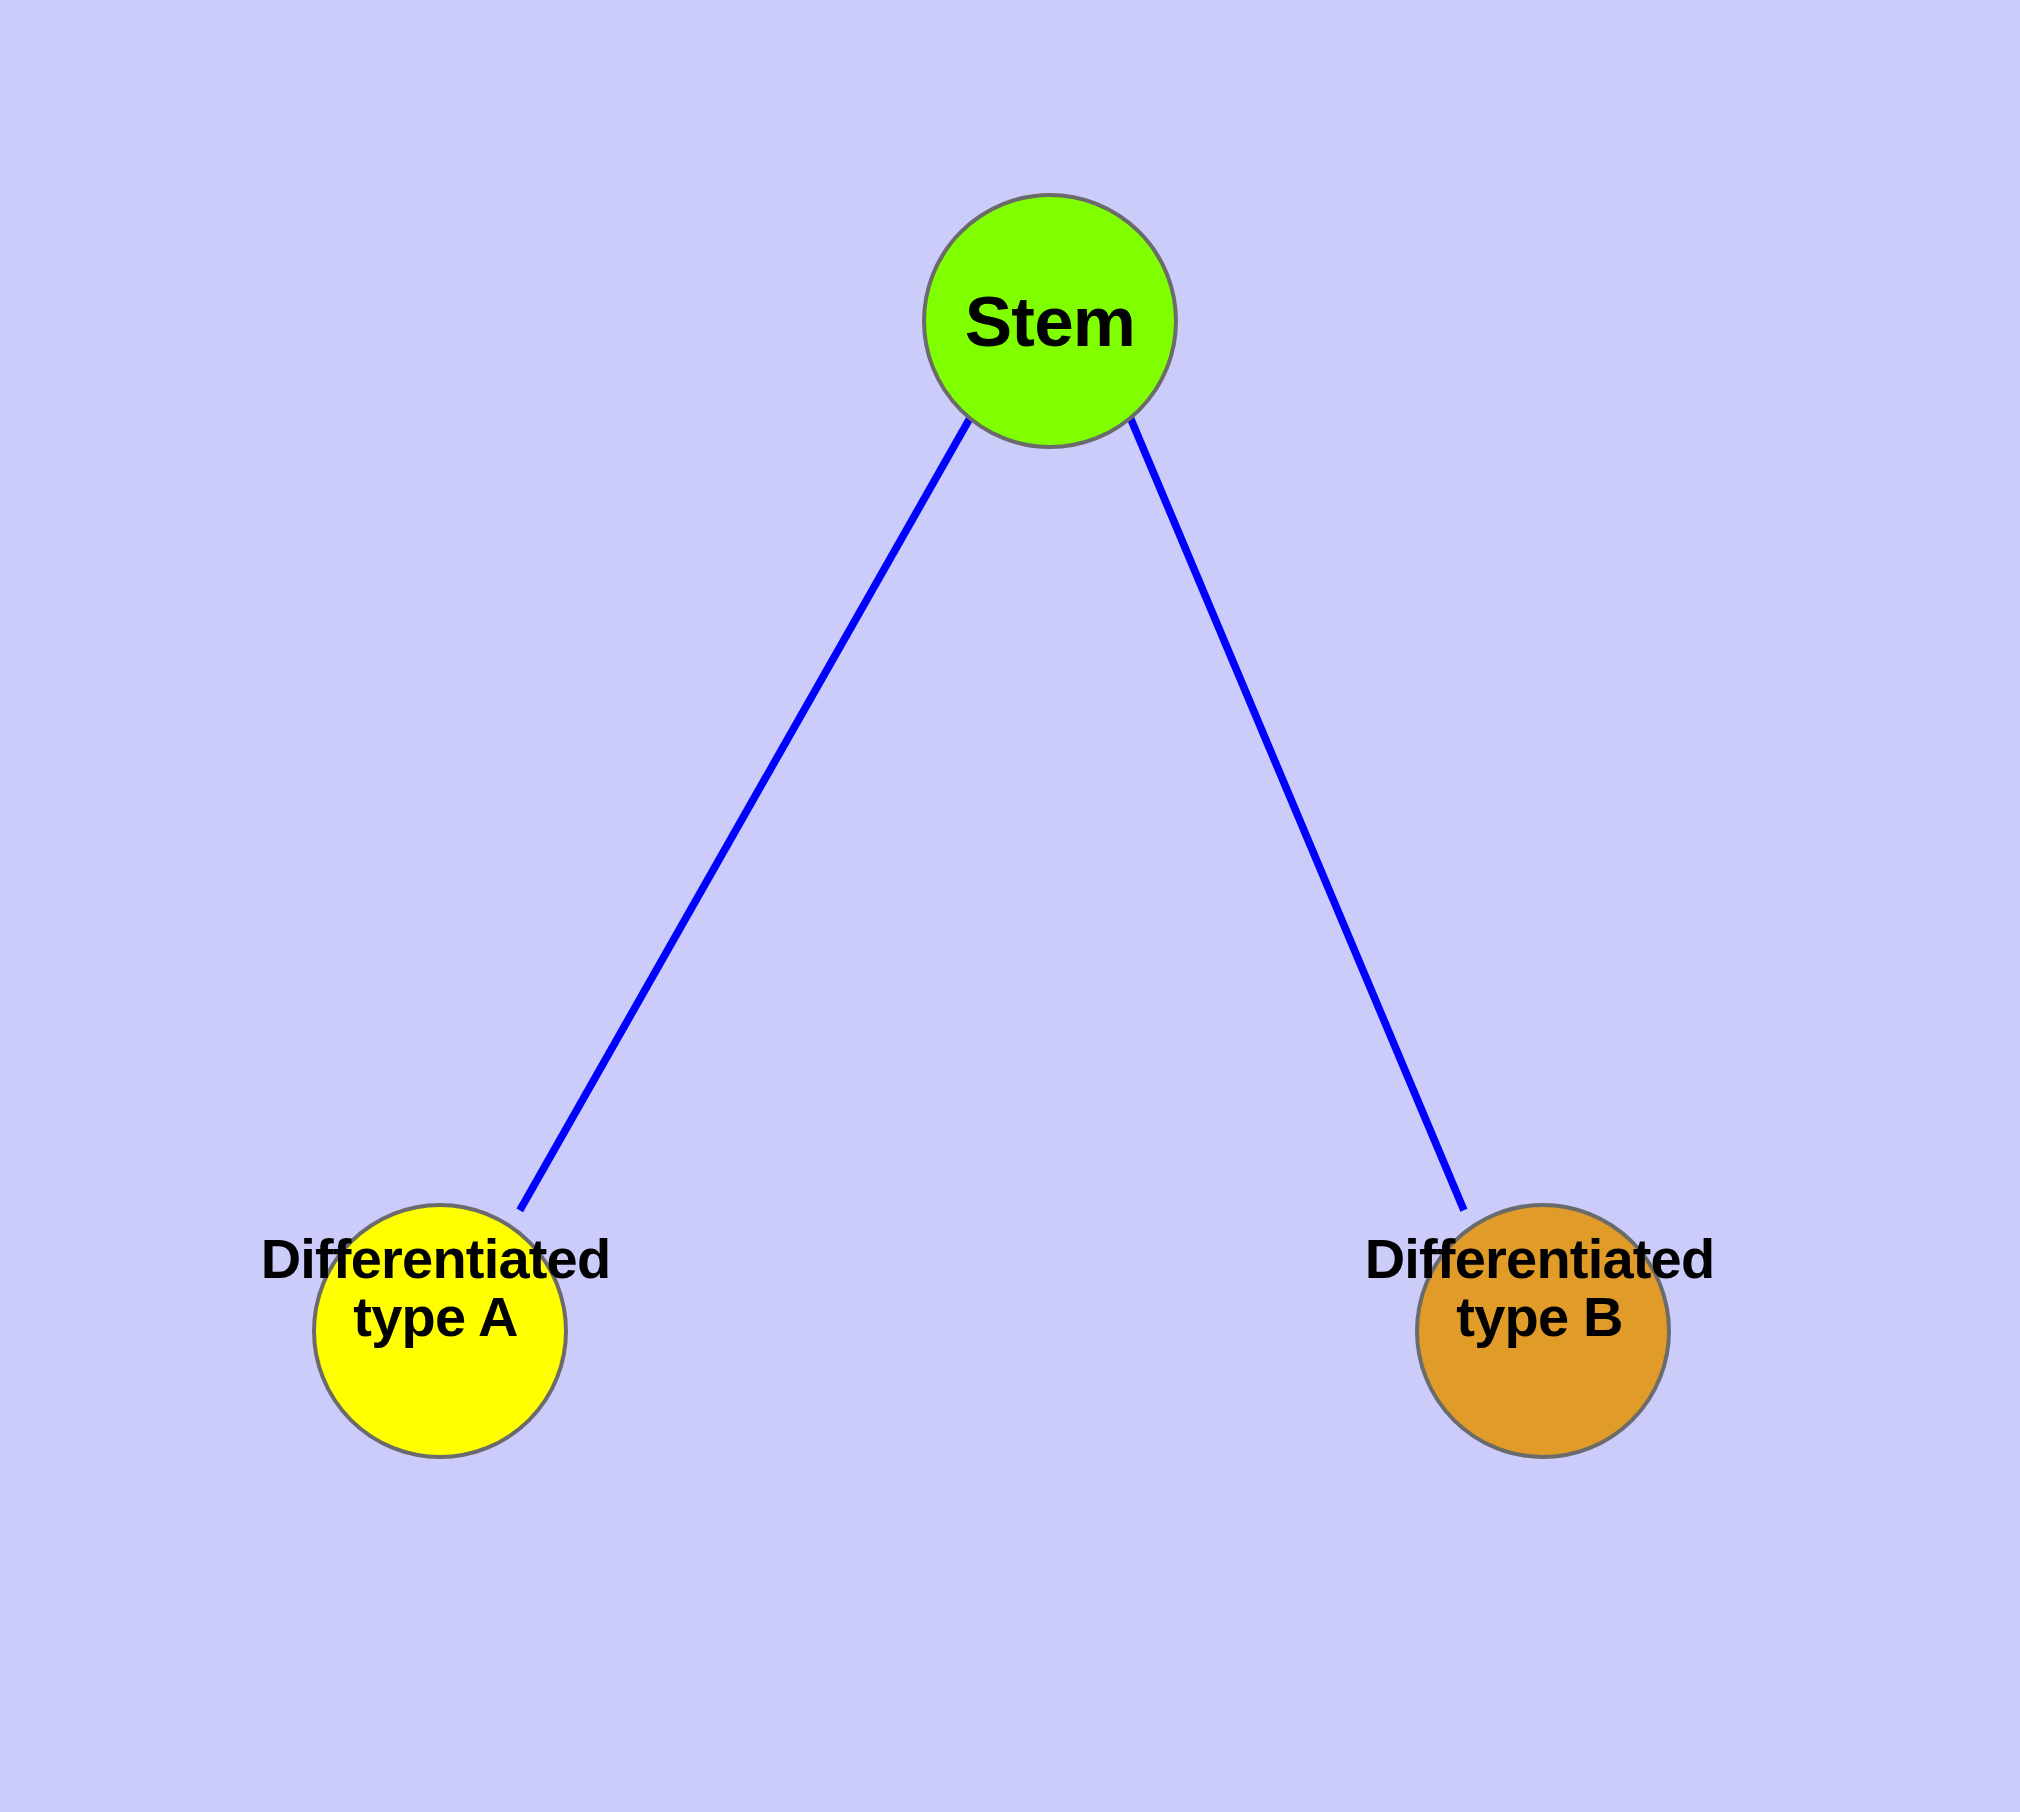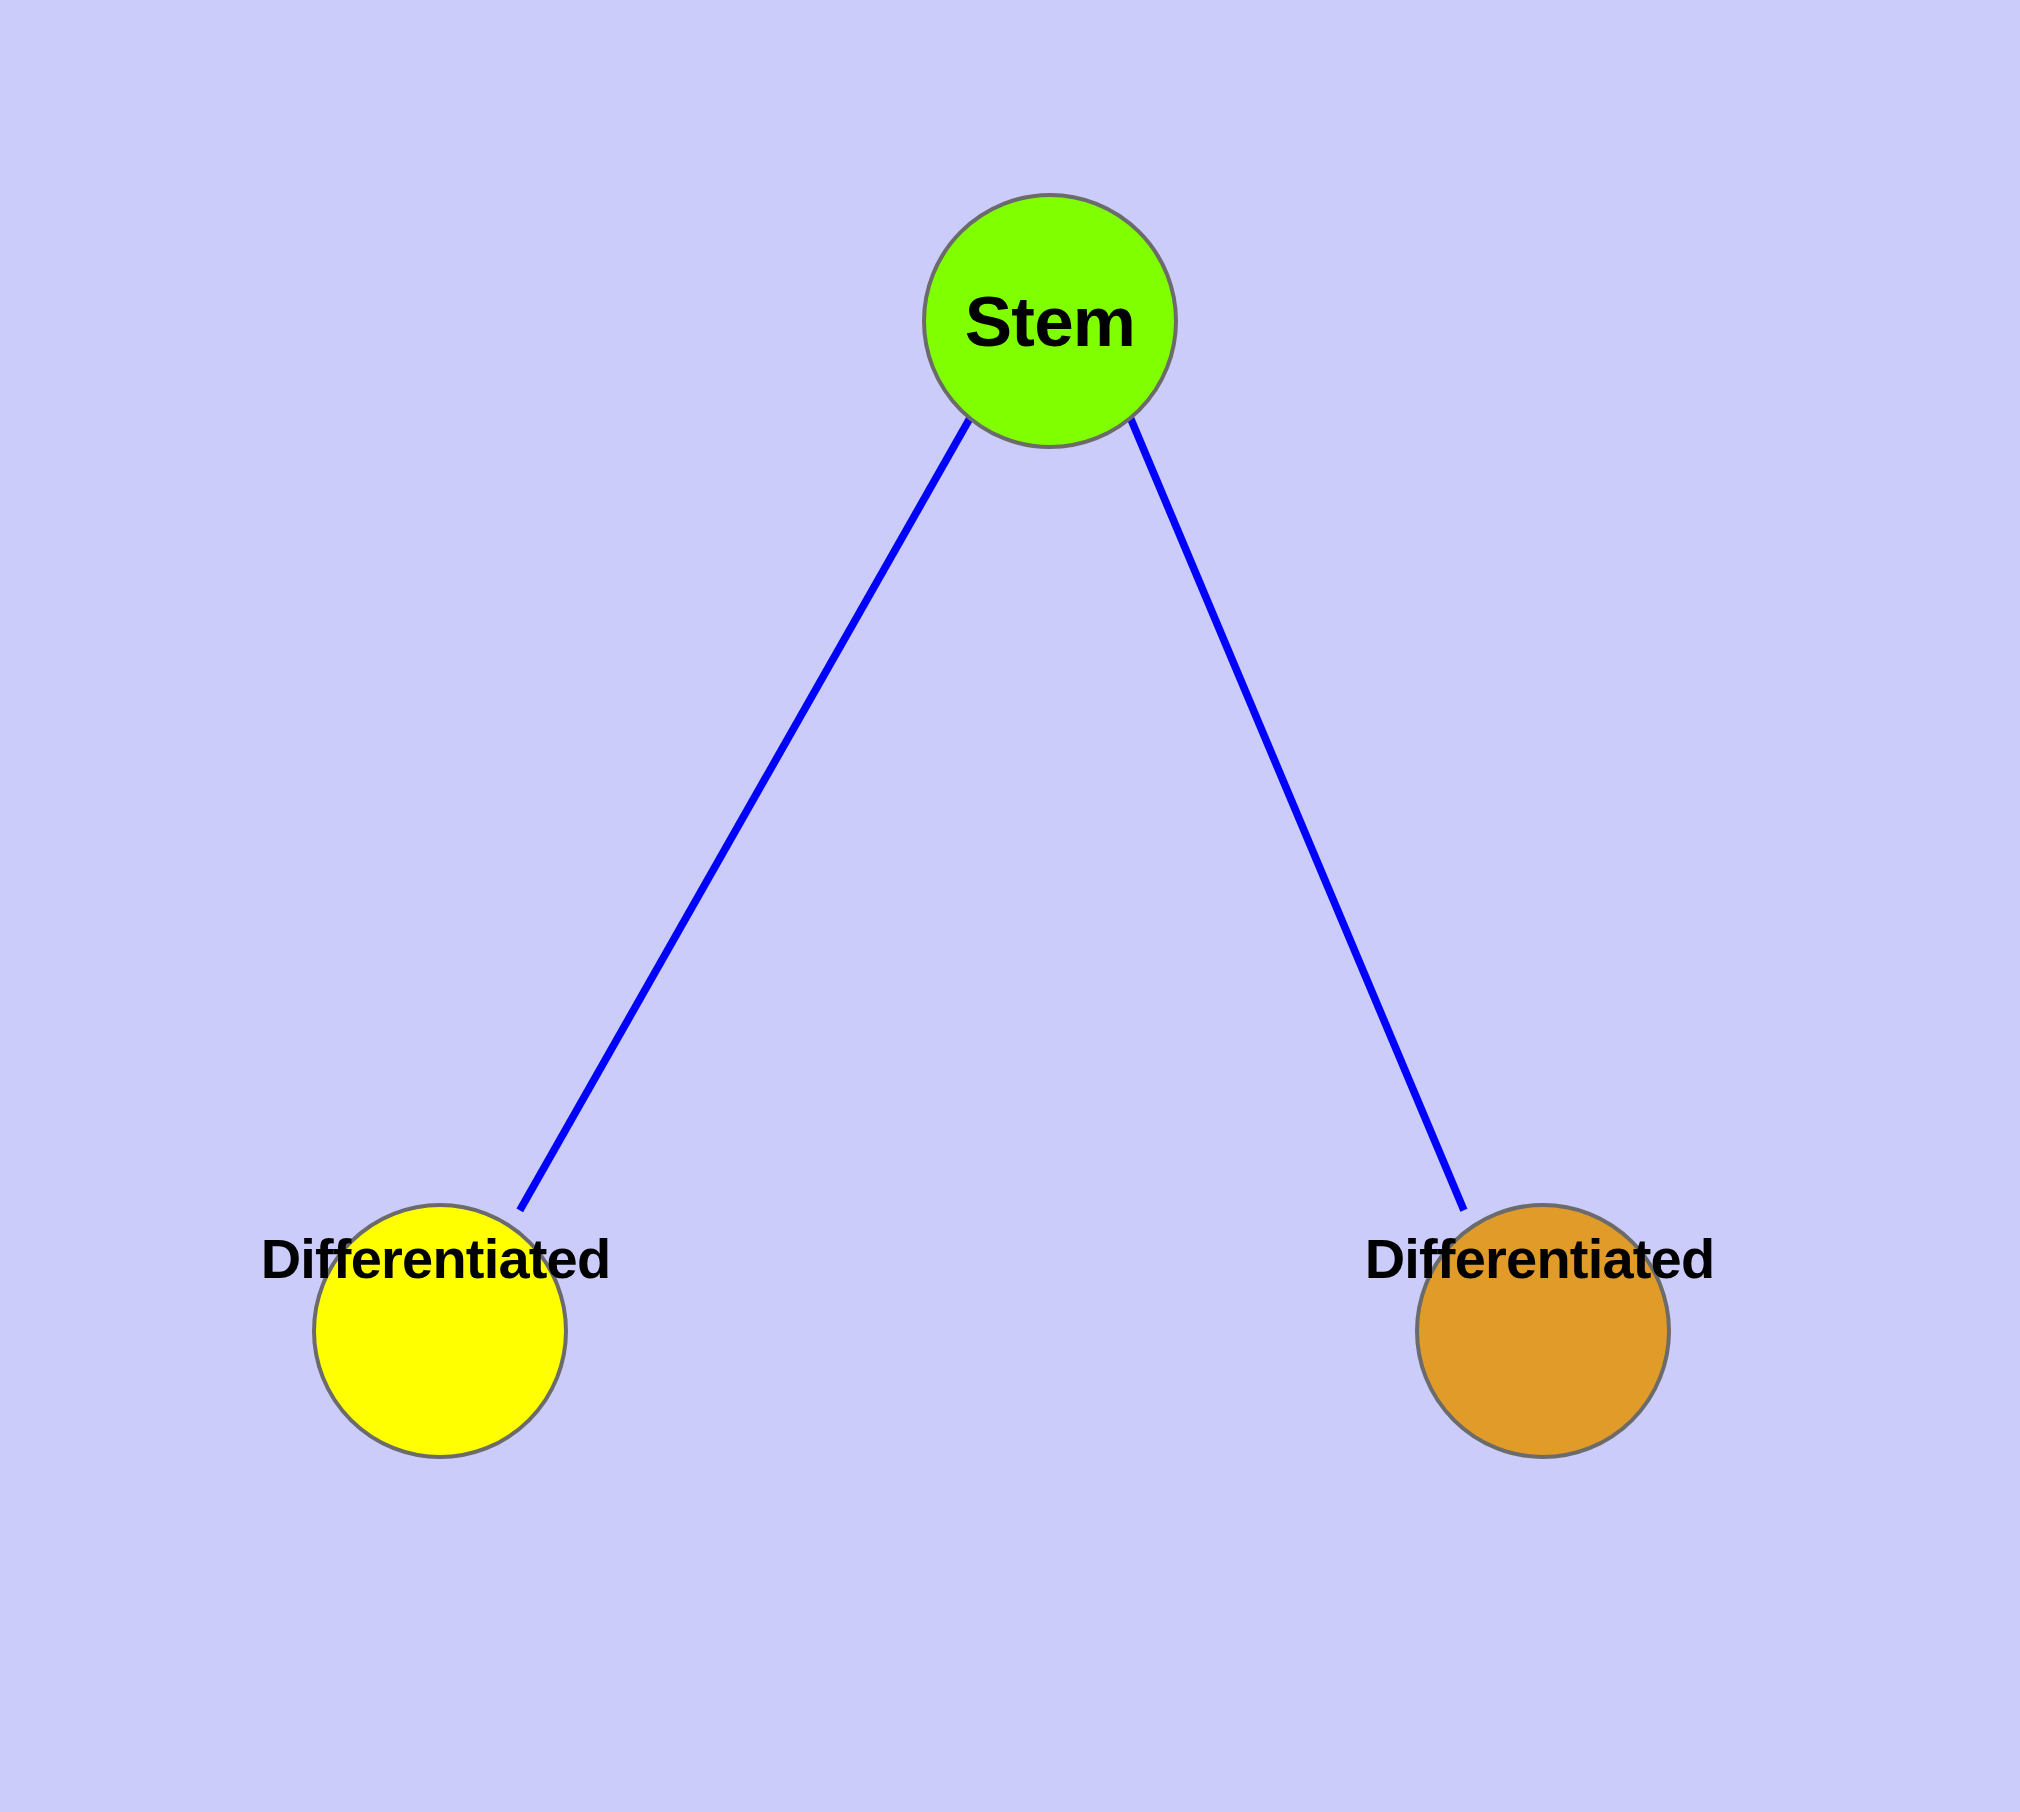--- a/index.html
+++ b/index.html
@@ -81,22 +81,24 @@
 
   <div id="node-layer">
 
     <div class="node" id="node-stem" style="left: 922px; top: 189px; width: 256px; height: 256px; background: rgb(127, 255, 0); border-color: rgb(107, 107, 107);">
       <span class="node-inner-label">Stem</span>
     </div>
 
     <div class="node" id="node-diff-a" style="left: 312px; top: 1199px; width: 256px; height: 256px; background: rgb(255, 255, 0); border-color: rgb(107, 107, 107);"></div>
     <div class="node-outer-label" id="label-diff-a" style="width: 763px; left: 54px; top: 1226px; color: rgb(0, 0, 0);">
       <span class="lbl-line">Differentiated</span>
+      <span class="lbl-line">type A</span>
     </div>
 
     <div class="node" id="node-diff-b" style="left: 1415px; top: 1199px; width: 256px; height: 256px; background: rgb(224, 155, 40); border-color: rgb(107, 107, 107);"></div>
     <div class="node-outer-label" id="label-diff-b" style="width: 763px; left: 1158px; top: 1226px; color: rgb(0, 0, 0);">
       <span class="lbl-line">Differentiated</span>
+      <span class="lbl-line">type B</span>
     </div>
 
   </div>
 </div>
 
 
 </body></html>

